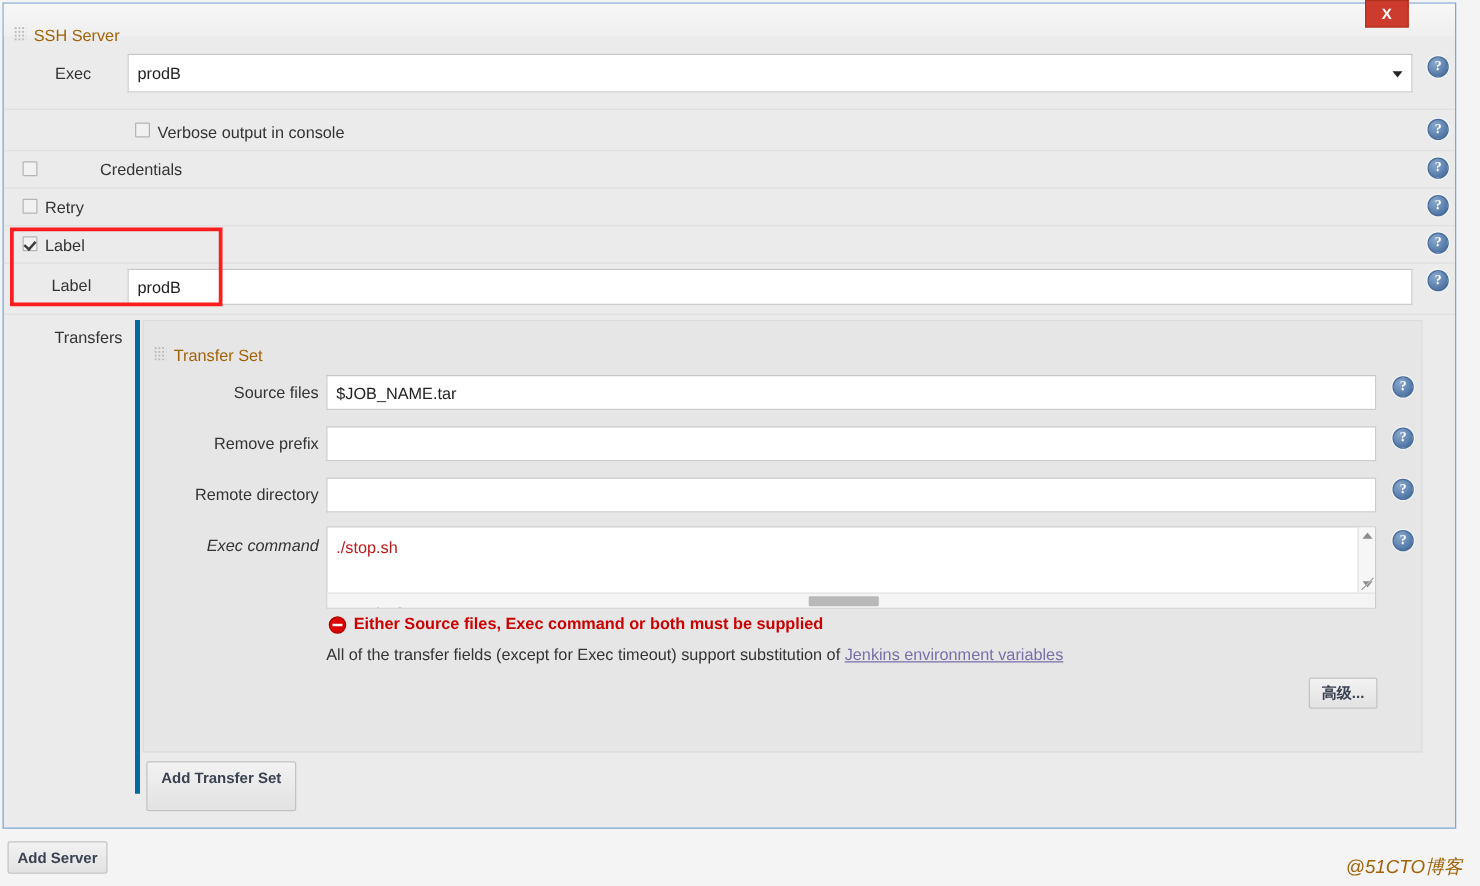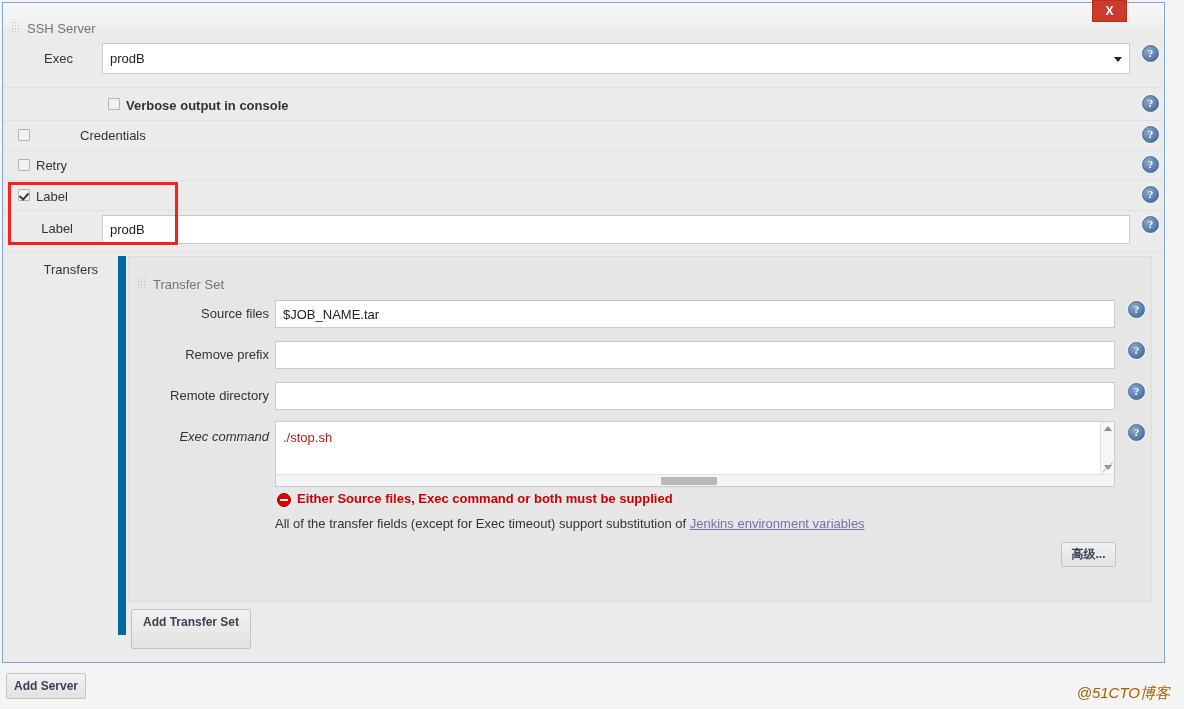--- a/index.html
+++ b/index.html
@@ -30,21 +30,21 @@
   .drag-grip {
     position: absolute; width: 10px; height: 12px;
     background-image:
       radial-gradient(#b9b9b9 45%, transparent 46%);
     background-size: 3px 3px;
     background-position: 0 0;
     opacity: .95;
   }
   .panel-title {
     position: absolute;
-    font-size: 13px; color: #737373;
+    font-size: 13px; color: #a16207;
   }
 
   
   .lbl { position: absolute; font-size: 13px; color: #333; text-align: right; }
   .lbl-l { position: absolute; font-size: 13px; color: #333; }
 
   
   .txt {
     position: absolute;
     background: #fff;
@@ -127,24 +127,24 @@
     font-size: 12px; font-weight: bold;
     cursor: pointer;
     font-family: "Liberation Sans", sans-serif;
     text-align: center;
     white-space: nowrap;
   }
 
   
   .transfers-box {
     position: absolute;
-    left: 115px; top: 253px;
+    left: 105px; top: 253px;
     width: 1026px; height: 379px;
     background: #ebebeb;
-    border-left: 8px solid #0369a1;
+    border-left: 4px solid #0369a1;
   }
   .transfer-set {
     position: absolute;
     left: 2px; top: 0px;
     width: 1024px; height: 346px;
     background: #e6e6e6;
     border: 1px solid #dcdcdc;
   }
   .ts-head {
     position: absolute; left: 0; top: 0; width: 100%; height: 28px;
@@ -268,21 +268,21 @@
 
     <div class="lbl" style="left:0px; top:48px; width:70px;">Exec</div>
     <div class="select-wrap" style="left:99px; top:40px; width:1028px; height:31px;">
       <input class="txt" style="left: 0px; top: 0px; width: 1028px; height: 31px;" readonly="" value="prodB">
       <div class="arrow"></div>
     </div>
     <div class="help" style="left:1139px; top:42px;">?</div>
 
     <div class="sep-line" style="left:0; top:84px; width:1161px;"></div>
     <div class="cb" style="left:105px; top:95px;"></div>
-    <div class="lbl-l" style="left:123px; top:95px;font-weight:bold;">Verbose output in console</div>
+    <div class="lbl-l" style="left:123px; top:95px;">Verbose output in console</div>
     <div class="help" style="left:1139px; top:92px;">?</div>
 
     <div class="sep-line" style="left:0; top:117px; width:1161px;"></div>
     <div class="cb" style="left:15px; top:126px;"></div>
     <div class="lbl-l" style="left:33px; top:125px;margin-left:44px;">Credentials</div>
     <div class="help" style="left:1139px; top:123px;">?</div>
 
     <div class="sep-line" style="left:0; top:147px; width:1161px;"></div>
     <div class="cb" style="left:15px; top:156px;"></div>
     <div class="lbl-l" style="left:33px; top:155px;">Retry</div>

